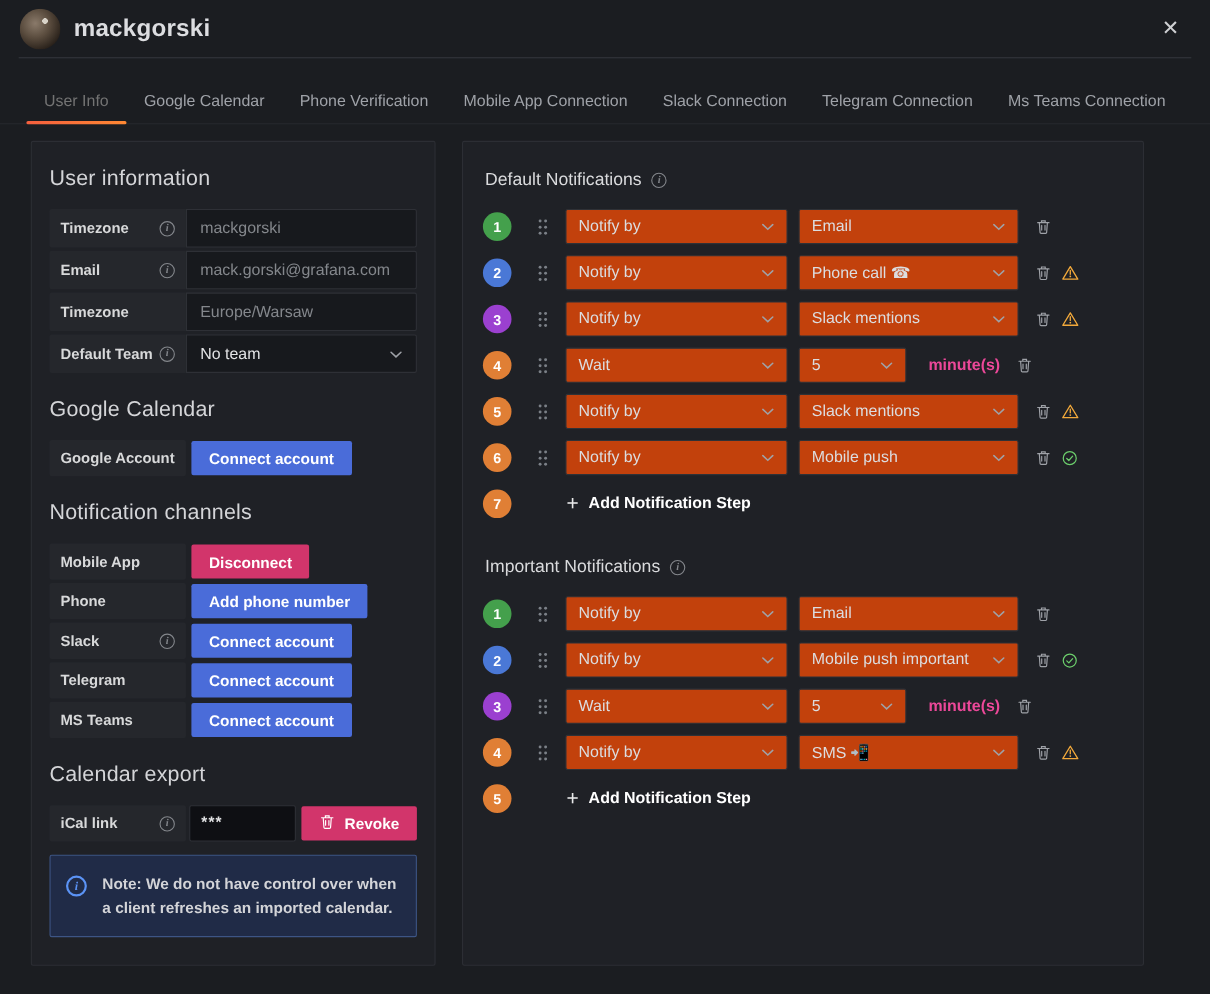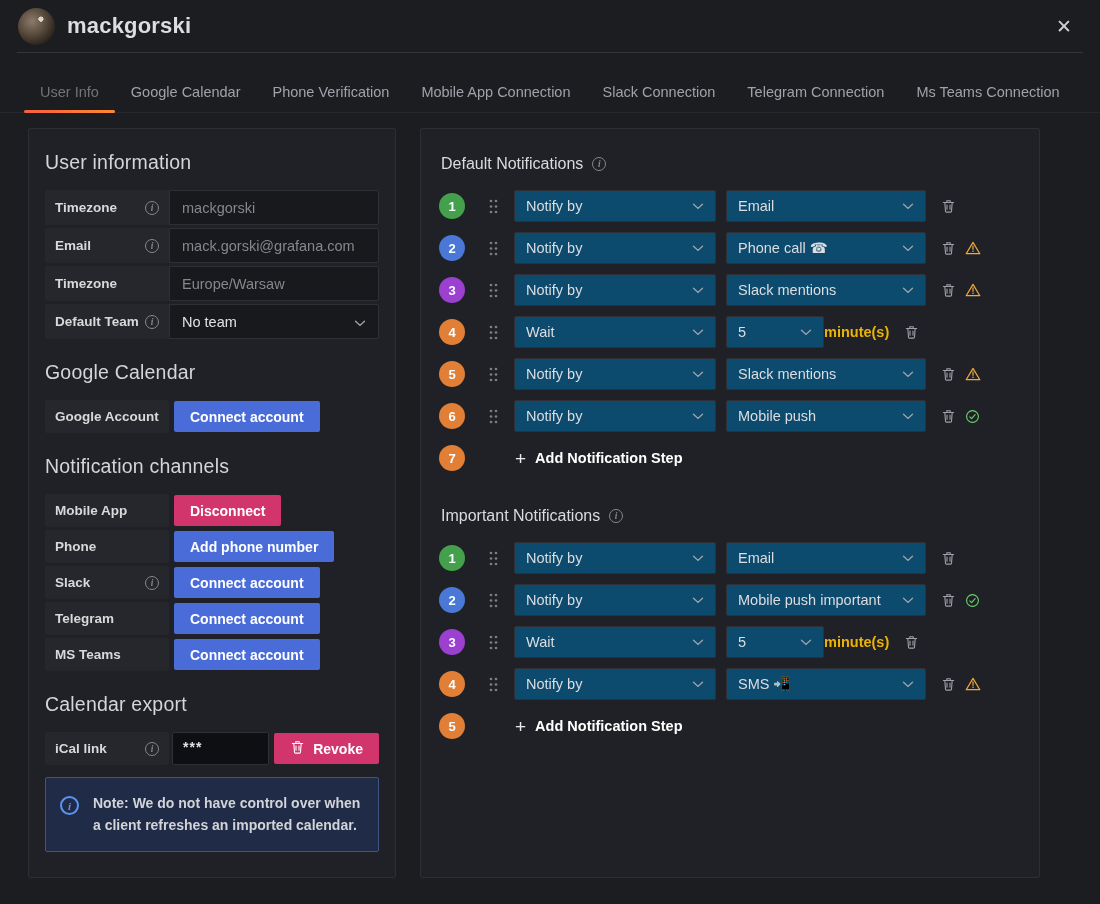--- a/index.html
+++ b/index.html
@@ -94,29 +94,29 @@
   
   h3.nsec { font-size:16px; font-weight:500; color:#dadbdd; display:flex; align-items:center; gap:9px; margin:12px 0 12px 2px; }
   h3.nsec.gap { margin-top:28px; }
   .step-row { display:flex; align-items:center; height:42px; }
   .step-circle {
     width:26px; height:26px; border-radius:50%; color:#fff; font-size:13px; font-weight:700;
     display:flex; align-items:center; justify-content:center; flex:0 0 auto;
   }
   .drag-handle { margin-left:24px; display:flex; align-items:center; color:#7b8087; cursor:grab; }
   .gsel {
-    height:32px; background:#0c4a6e; border:1px solid #2f3136; border-radius:2px;
+    height:32px; background:#c2410c; border:1px solid #2f3136; border-radius:2px;
     display:flex; align-items:center; justify-content:space-between; padding:0 11px;
     font-size:14.5px; color:#dcdde0; cursor:pointer;
   }
   .gsel .chev { color:#9fa2a8; display:flex; margin-left:8px; }
   .sel-a { width:202px; margin-left:16px; }
   .sel-b { width:200px; margin-left:10px; }
   .sel-b.narrow { width:98px; }
-  .suffix { font-size:14.5px; font-weight:600; margin-left:0; color:#eab308; }
+  .suffix { font-size:14.5px; font-weight:600; margin-left:20px; color:#ec4899; }
   .trash-btn { margin-left:15px; color:#9fa2a8; cursor:pointer; display:flex; align-items:center; }
   .status-ic { margin-left:9px; display:flex; align-items:center; }
   .add-step { display:flex; align-items:center; margin-left:50px; cursor:pointer; color:#fff; }
   .add-step .plus { font-size:19px; font-weight:400; margin-right:9px; line-height:1; color:#e8e9ea; }
   .add-step .lbl { font-size:14.5px; font-weight:700; }
 </style>
 </head>
 <body>
 
 <div class="modal">

